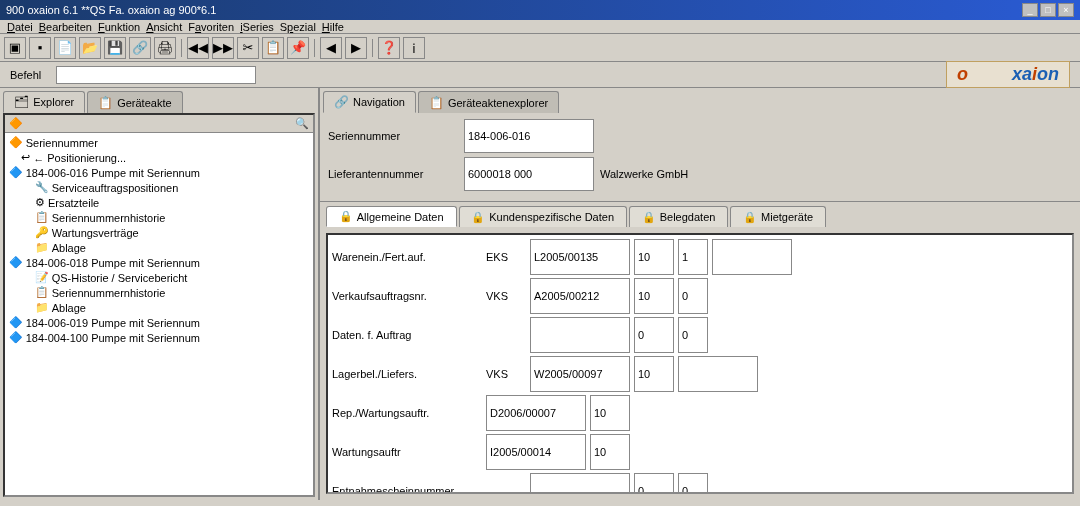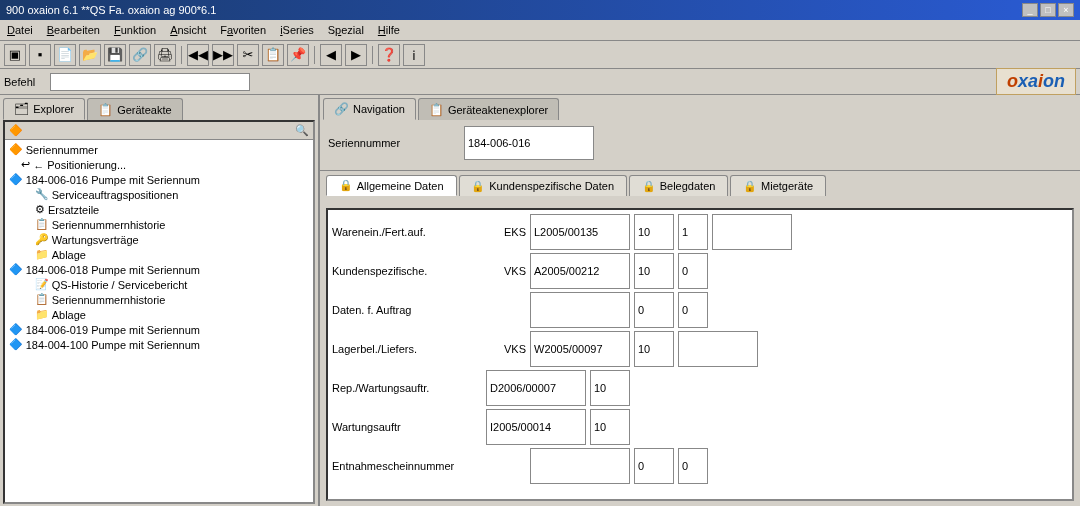--- a/index.html
+++ b/index.html
@@ -18,22 +18,21 @@
     .title-bar-title { font-size: 11px; font-weight: normal; }
     .title-bar-controls { display: flex; gap: 2px; }
     .title-bar-btn { width: 16px; height: 14px; background: #c0c0c0; border: 1px solid #888; font-size: 9px; display: flex; align-items: center; justify-content: center; cursor: pointer; }
 
     
     .menu-bar {
       background: #d4d0c8;
       border-bottom: 1px solid #888;
       padding: 2px 4px;
       display: flex;
-      gap: 8px;
-      height: 21px;
+      height: 14px;
       align-items: center;
     }
     .menu-item { font-size: 11px; cursor: pointer; padding: 1px 3px; }
     .menu-item u { text-decoration: underline; }
 
     
     .toolbar {
       background: #d4d0c8;
       border-bottom: 1px solid #888;
       padding: 2px 4px;
@@ -47,21 +46,21 @@
       background: #d4d0c8;
       border: 1px solid #888;
       display: flex; align-items: center; justify-content: center;
       cursor: pointer; font-size: 13px;
     }
     .toolbar-separator { width: 1px; height: 18px; background: #888; margin: 0 2px; }
 
     
     .command-bar {
       background: #d4d0c8;
-      padding: 2px 4px;
+      padding: 2px 10px;
       display: flex;
       align-items: center;
       gap: 15px;
       height: 26px;
       border-bottom: 1px solid #888;
     }
     .command-label { font-size: 11px; }
     .command-input {
       width: 200px; height: 18px;
       border: 1px solid #888;
@@ -219,38 +218,37 @@
     .inner-tab.active {
       background: white;
       border-bottom: 1px solid white;
     }
 
     
     .data-grid {
       flex: 1;
       background: white;
       border: 2px inset #888;
-      margin: 12px 6px 6px 6px;
+      margin: 6px 6px 6px 6px;
       padding: 4px;
       overflow-y: auto;
     }
     .grid-row {
       display: flex;
       align-items: center;
       margin-bottom: 3px;
       gap: 4px;
     }
     .grid-label {
       width: 150px;
       font-size: 11px;
     }
     .grid-code {
       width: 40px;
       font-size: 11px;
-      text-align: right;
     }
     .grid-input {
       height: 18px;
       border: 1px solid #888;
       background: white;
       font-size: 11px;
       padding: 17px 3px;
     }
     .grid-input.small { width: 100px; }
     .grid-input.tiny { width: 40px; }
@@ -299,21 +297,21 @@
   <div class="toolbar-btn">▶</div>
   <div class="toolbar-separator"></div>
   <div class="toolbar-btn">❓</div>
   <div class="toolbar-btn">ℹ</div>
 </div>
 
 <div class="command-bar">
   <span class="command-label">Befehl</span>
   <input type="text" class="command-input" style="">
   <div class="oxaion-logo">
-    <span style="color:#c04000;">o</span><span style="color:#1a5fb4;">xa</span><span style="color:#c04000;">i</span><span style="color:#1a5fb4;">on</span>
+    <span style="color:#c04000;">o</span><span style="color:#1a5fb4;margin-left:44px;">xa</span><span style="color:#c04000;">i</span><span style="color:#1a5fb4;">on</span>
   </div>
 </div>
 
 <div class="main-area">
 
   <div class="left-panel">
     <div class="tab-bar">
       <div class="tab active">
         <span class="tab-icon">🗂</span>
         <span>Explorer</span>
@@ -402,20 +400,25 @@
       <div class="tab">
         <span class="tab-icon">📋</span>
         <span>Geräteaktenexplorer</span>
       </div>
     </div>
 
     <div class="form-area">
       <div class="form-row">
         <span class="form-label">Seriennummer</span>
         <input type="text" class="form-input" value="184-006-016" style="">
+      </div>
+      <div class="form-row">
+        <span class="form-label">Lieferantennummer</span>
+        <input type="text" class="form-input" value="6000018 000" style="">
+        <span class="form-text">Walzwerke GmbH</span>
       </div>
     </div>
 
     <div class="inner-tab-bar">
       <div class="inner-tab active">
         <span>🔒</span>
         <span>Allgemeine Daten</span>
       </div>
       <div class="inner-tab">
         <span>🔒</span>
@@ -436,21 +439,21 @@
       <div class="grid-row">
         <span class="grid-label">Warenein./Fert.auf.</span>
         <span class="grid-code">EKS</span>
         <input type="text" class="grid-input small" value="L2005/00135" style="">
         <input type="text" class="grid-input tiny" value="10" style="">
         <input type="text" class="grid-input xsmall" value="1" style="">
         <input type="text" class="grid-input medium" value="" style="">
       </div>
 
       <div class="grid-row">
-        <span class="grid-label">Kundenspezifische.</span>
+        <span class="grid-label">Verkaufsauftragsnr.</span>
         <span class="grid-code">VKS</span>
         <input type="text" class="grid-input small" value="A2005/00212" style="">
         <input type="text" class="grid-input tiny" value="10" style="">
         <input type="text" class="grid-input xsmall" value="0" style="">
       </div>
 
       <div class="grid-row">
         <span class="grid-label">Daten. f. Auftrag</span>
         <span class="grid-code"></span>
         <input type="text" class="grid-input small" value="" style="">

